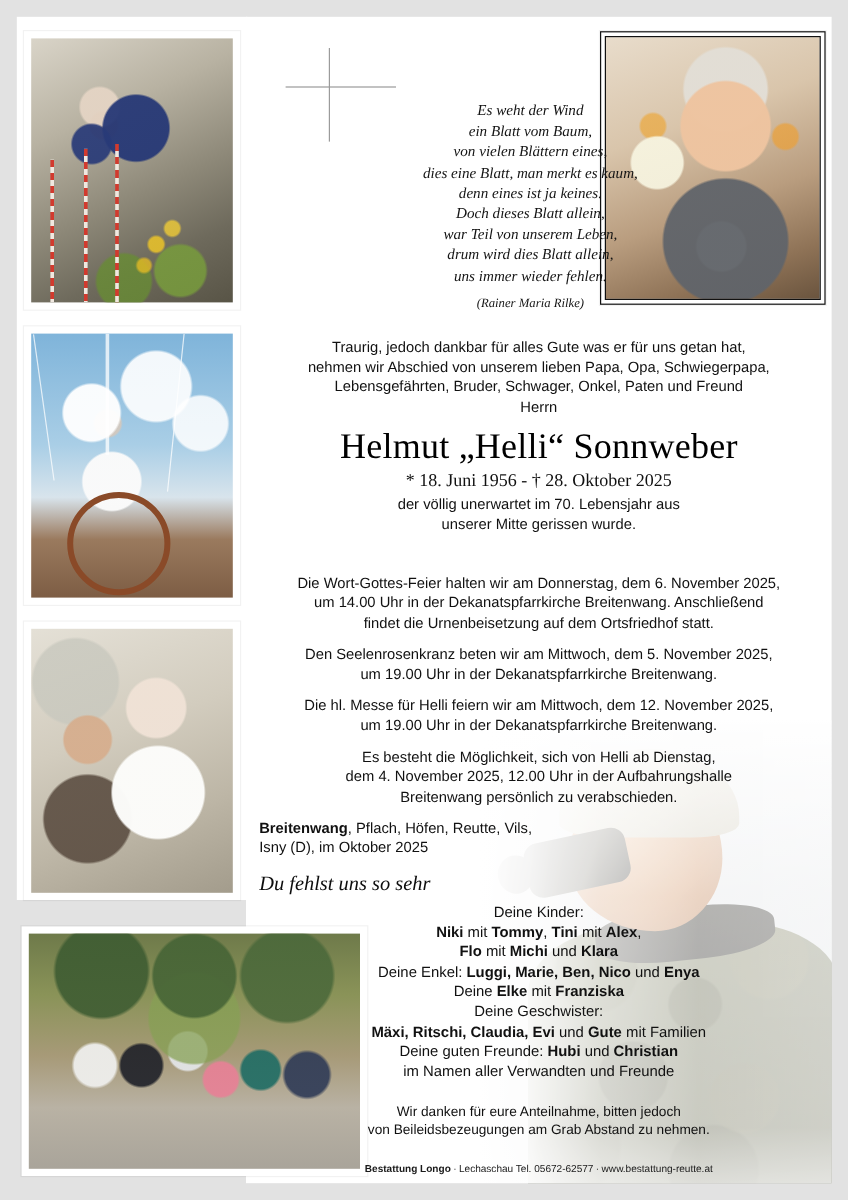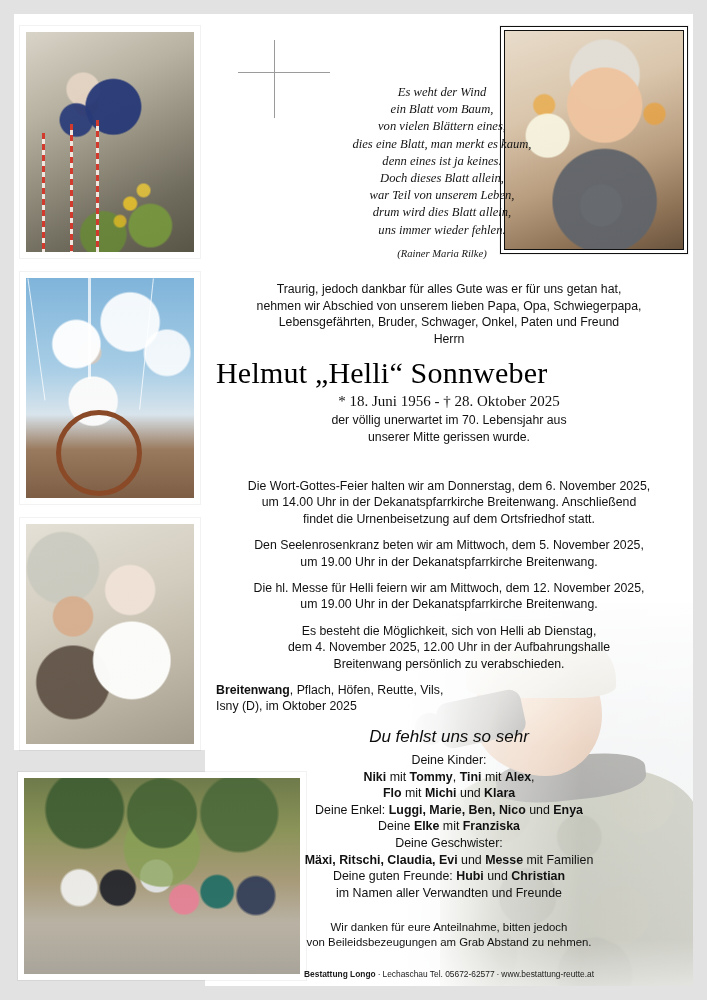--- a/index.html
+++ b/index.html
@@ -254,21 +254,21 @@
     font-size: 12.3px;
     line-height: 16.6px;
     color: #111;
   }
 
   .name {
     position: absolute;
     left: 216px;
     top: 356px;
     width: 466px;
-    text-align: left;
+    text-align: center;
     font-family: "Liberation Serif", serif;
     font-size: 30px;
     line-height: 34px;
     color: #000;
     letter-spacing: .2px;
   }
   .dates {
     position: absolute;
     left: 216px;
     top: 392px;
@@ -313,22 +313,21 @@
     font-size: 12.3px;
     line-height: 16.4px;
     color: #111;
   }
 
   .missyou {
     position: absolute;
     left: 216px;
     top: 726px;
     width: 466px;
-    text-align: center;
-    font-family: Liberation Sans, sans-serif;
+    font-family: Liberation Serif, serif;
     font-style: italic;
     font-size: 17px;
     line-height: 22px;
     color: #0d0d0d;
   }
 
   .family {
     position: absolute;
     left: 216px;
     top: 752px;
@@ -490,21 +489,21 @@
       <span class="b">Flo</span><span> mit </span><span class="b">Michi</span><span> und </span><span class="b">Klara</span>
     </div>
     <div>
       <span>Deine Enkel: </span><span class="b">Luggi, Marie, Ben, Nico</span><span> und </span><span class="b">Enya</span>
     </div>
     <div>
       <span>Deine </span><span class="b">Elke</span><span> mit </span><span class="b">Franziska</span>
     </div>
     <div>Deine Geschwister:</div>
     <div>
-      <span class="b">Mäxi, Ritschi, Claudia, Evi</span><span> und </span><span class="b">Messe</span><span> mit Familien</span>
+      <span class="b">Mäxi, Ritschi, Claudia, Evi</span><span> und </span><span class="b">Gute</span><span> mit Familien</span>
     </div>
     <div>
       <span>Deine guten Freunde: </span><span class="b">Hubi</span><span> und </span><span class="b">Christian</span>
     </div>
     <div>im Namen aller Verwandten und Freunde</div>
   </div>
 
   <div class="thanks">
     <div>Wir danken für eure Anteilnahme, bitten jedoch</div>
     <div>von Beileidsbezeugungen am Grab Abstand zu nehmen.</div>

